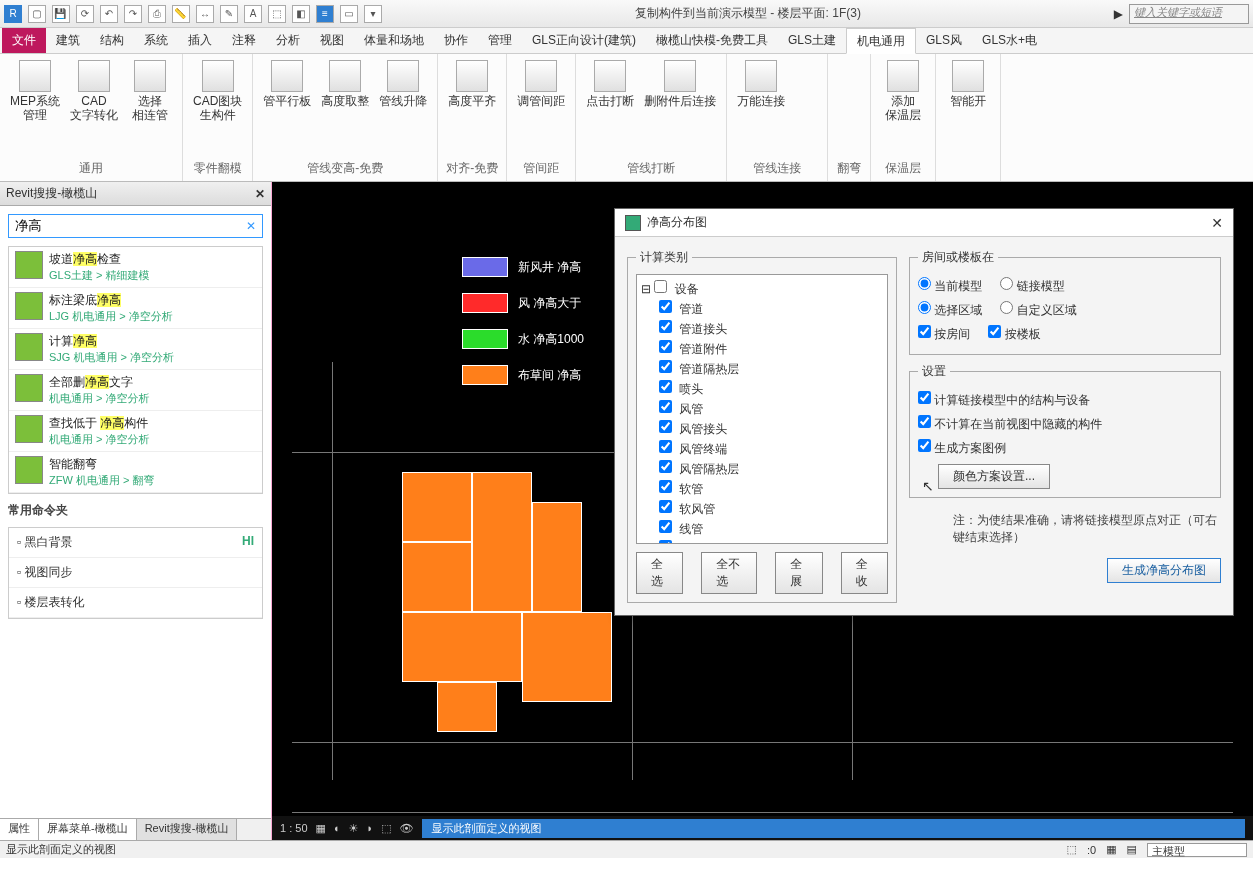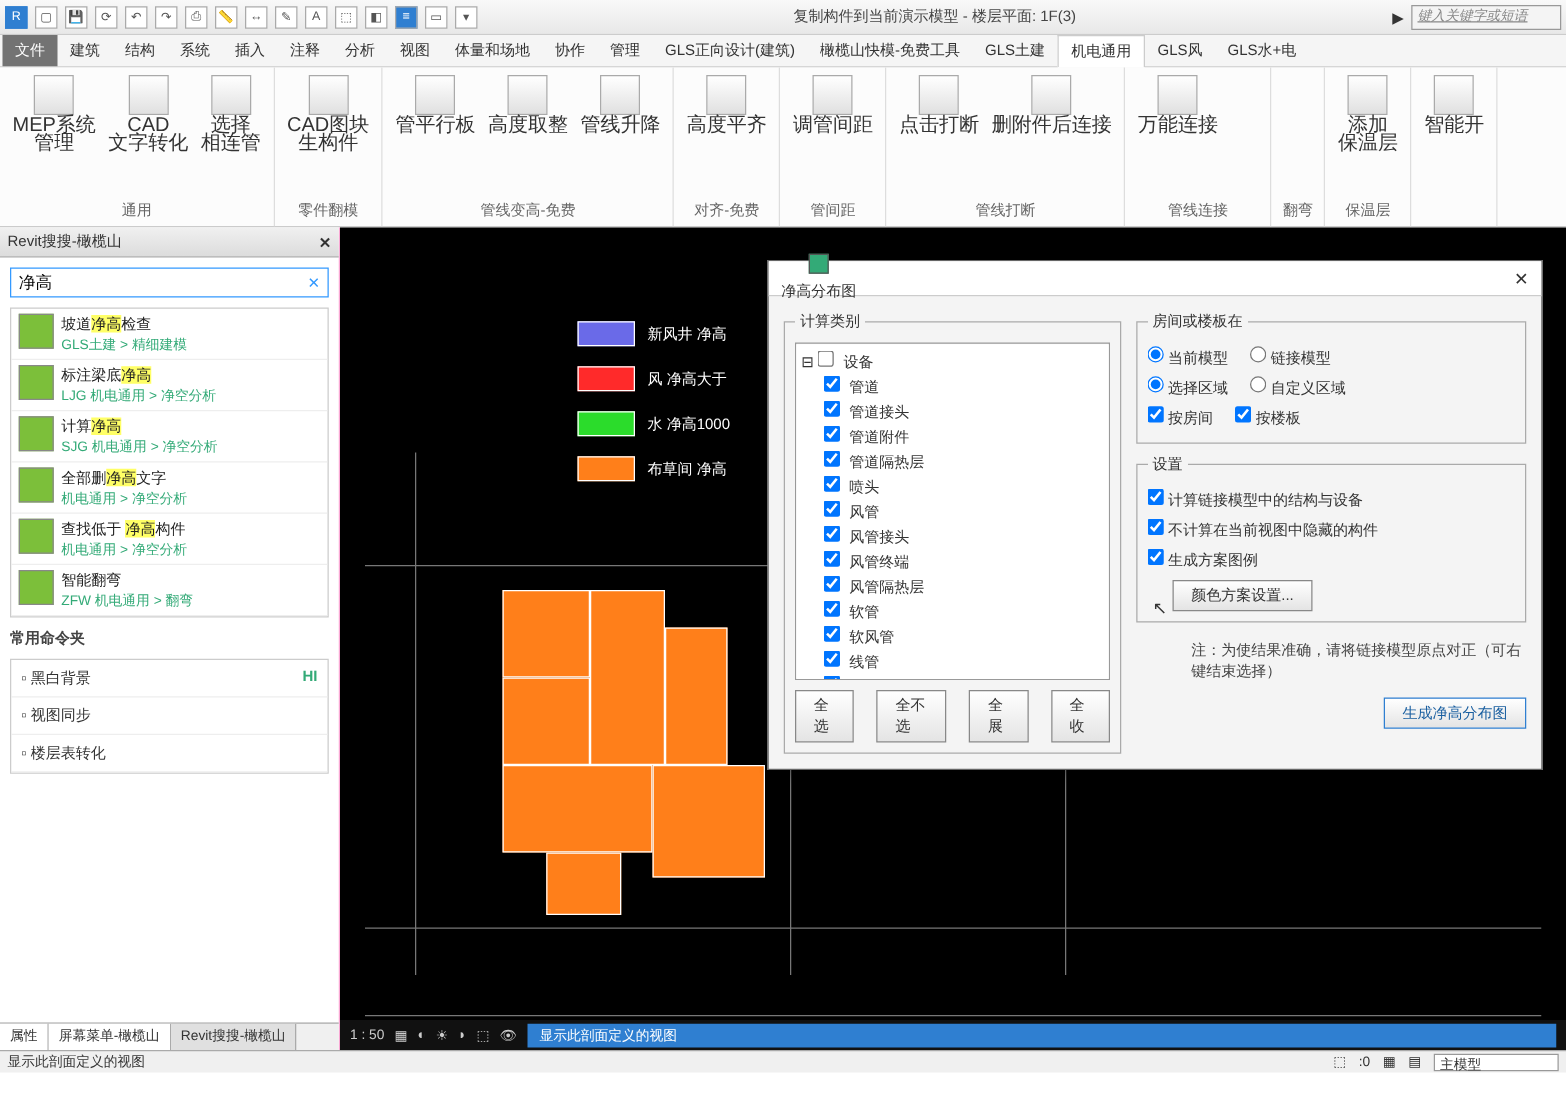--- a/index.html
+++ b/index.html
@@ -8,30 +8,30 @@
 
 .titlebar { height: 28px; background: linear-gradient(#f9f9f9,#e8e8e8); border-bottom: 1px solid #ccc; display: flex; align-items: center; padding: 0 4px; }
 .titlebar .qat { display: flex; gap: 6px; align-items: center; }
 .titlebar .qat .ico { width: 18px; height: 18px; border: 1px solid #aaa; background: #fff; display:flex;align-items:center;justify-content:center;font-size:10px;color:#555;}
 .titlebar .title { flex: 1; text-align: center; color: #444; }
 .titlebar .search { width: 120px; height: 20px; border: 1px solid #999; background:#f4f4f4; font-size:11px; padding:0 4px; color:#888;font-style:italic;text-decoration:underline;}
 
 
 .menubar { height: 26px; background: #f5f5f5; border-bottom: 1px solid #ccc; display: flex; align-items: stretch; padding-left: 2px; }
 .menubar .tab { padding: 0 10px; display:flex;align-items:center; cursor:pointer; color:#333;}
-.menubar .tab.file { background:#737373; color:#fff; }
+.menubar .tab.file { background:#be185d; color:#fff; }
 .menubar .tab.active { background:#fff; border:1px solid #ccc; border-bottom:1px solid #fff; margin-bottom:-1px;}
 
 
 .ribbon { height: 128px; background: #fcfcfc; border-bottom: 1px solid #bbb; display:flex; align-items:stretch;}
 .ribbon .group { border-right:1px solid #ddd; padding:4px 8px; display:flex; flex-direction:column; justify-content:space-between;}
 .ribbon .group .btns { display:flex; gap:6px;}
 .ribbon .btn-lg { display:flex; flex-direction:column; align-items:center; justify-content:flex-start; min-width:48px; cursor:pointer; padding:2px;}
 .ribbon .btn-lg .ric { width:32px; height:32px; border:1px solid #aaa; background:linear-gradient(#fff,#e0e0e0); margin-bottom:2px;}
-.ribbon .btn-lg span { text-align:center; line-height:14px; font-size:16px;}
+.ribbon .btn-lg span { text-align:center; line-height:14px; font-size:12px;}
 .ribbon .gname { text-align:center; color:#666; font-size:12px; padding-top:4px;}
 .ribbon .small-row { display:flex; align-items:center; gap:4px; font-size:12px; height:22px;}
 .ribbon .small-row .sic { width:16px;height:16px;border:1px solid #aaa;background:#fff;}
 
 
 .side { position:absolute; top:182px; left:0; width:272px; bottom:36px; background:#fff; border-right:1px solid #f9a8d4;}
 .side .hdr { background:linear-gradient(#f0f0f0,#dcdcdc); border-bottom:1px solid #aaa; padding:3px 6px; display:flex; justify-content:space-between; align-items:center;}
 .side .hdr .x { cursor:pointer; font-weight:bold;}
 .side .search-box { margin:8px; border:1px solid #3399ff; height:24px; display:flex; align-items:center; padding:0 6px; justify-content:space-between;}
 .side .search-box input { border:none; outline:none; width:200px;}
@@ -57,21 +57,21 @@
 .canvas .leg-sw { width:46px; height:20px; border:1px solid #fff;}
 .canvas .plan { position:absolute; top:180px; left:20px; right:20px; bottom:60px;}
 .canvas .plan .grid-h,.canvas .plan .grid-v { position:absolute; background:#777;}
 .canvas .plan .room { position:absolute; background:#ff7f1a; border:1px solid #fff;}
 .canvas .status-strip { position:absolute; bottom:0; left:0; right:0; height:24px; background:#111; color:#ccc; display:flex; align-items:center; padding:0 8px; font-size:11px; gap:8px;}
 .canvas .status-strip .blue { background:#2f7fd1; color:#fff; padding:2px 10px; flex:1;}
 
 
 .dialog { position:absolute; top:208px; left:614px; width:620px; background:#f4f4f4; border:1px solid #666; box-shadow:4px 4px 10px rgba(0,0,0,.3);}
 .dialog .dtitle { height:28px; background:#fff; border-bottom:1px solid #ccc; display:flex; align-items:center; justify-content:space-between; padding:0 10px;}
-.dialog .dtitle .dic { display:flex; align-items:center; gap:6px;flex-direction:column;}
+.dialog .dtitle .dic { display:flex; align-items:center; gap:6px;}
 .dialog .dtitle .dic .dico { width:16px;height:16px;background:#3a7;border:1px solid #555;}
 .dialog .dclose { cursor:pointer; font-size:14px;}
 .dialog .dbody { display:flex; padding:12px; gap:12px;}
 .dialog .col { display:flex; flex-direction:column; gap:8px;}
 .dialog .col.left { width:270px;}
 .dialog .col.right { flex:1;}
 .dialog fieldset { border:1px solid #aaa; padding:8px;}
 .dialog legend { padding:0 4px;}
 .dialog .tree { border:1px solid #999; height:270px; overflow:auto; background:#fff; padding:4px; font-size:12px;}
 .dialog .tree-item { padding:1px 0 1px 18px;}

